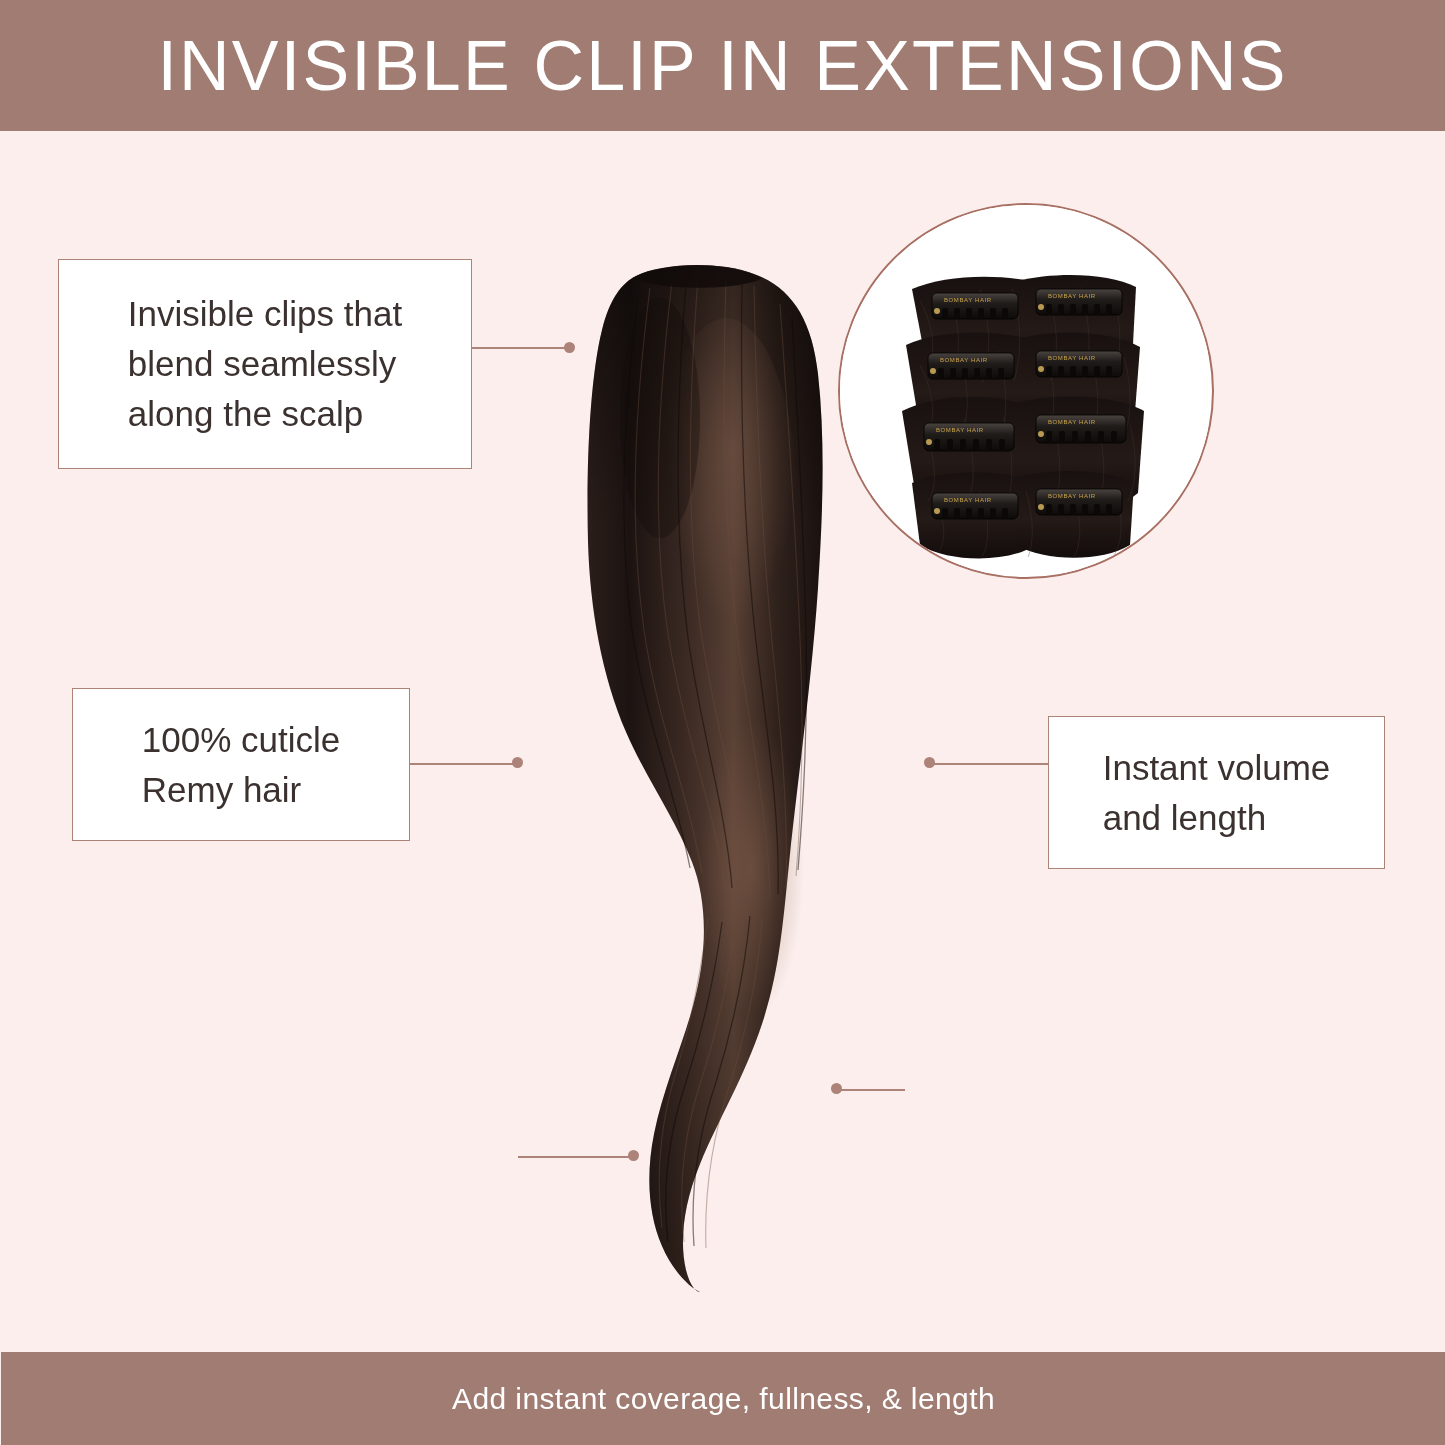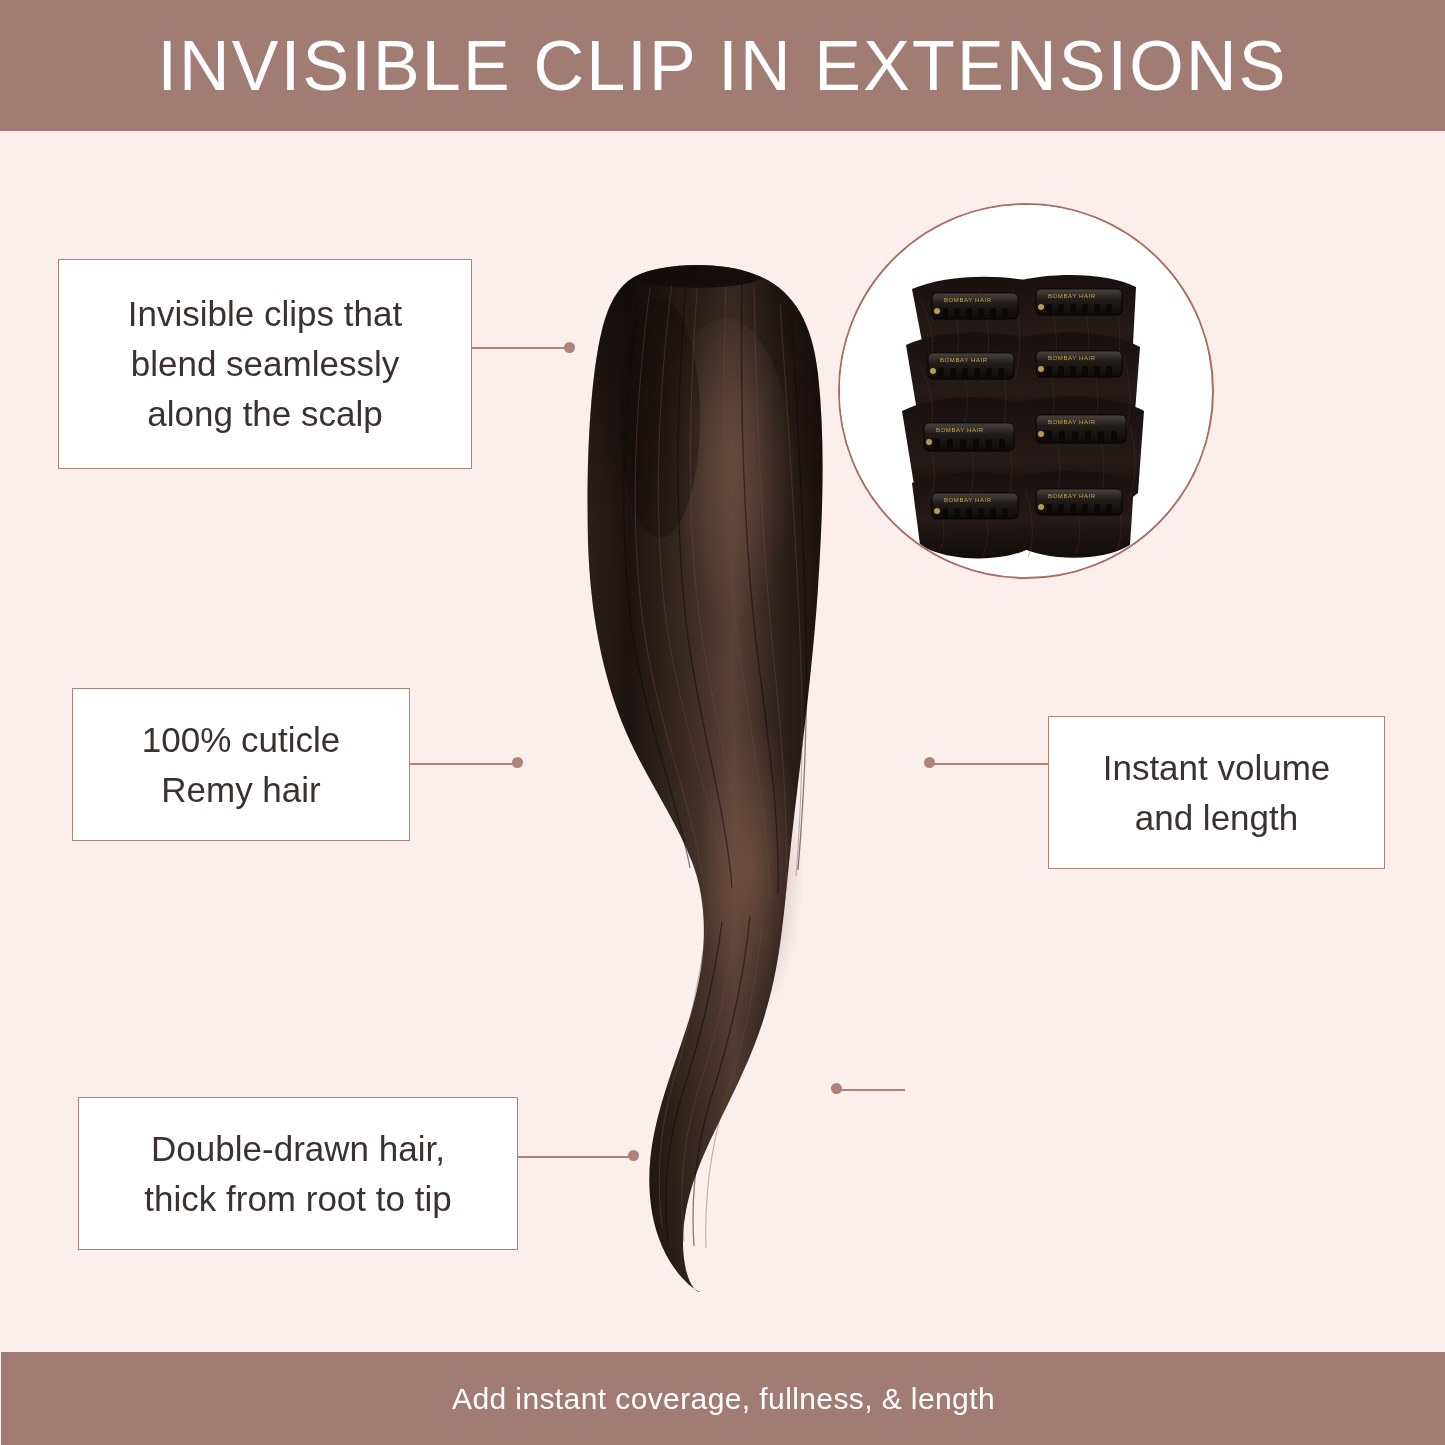--- a/index.html
+++ b/index.html
@@ -66,21 +66,20 @@
     display: flex;
     align-items: center;
     justify-content: center;
     box-sizing: border-box;
     padding: 8px 14px;
   }
   .callout-text {
     color: #3b3230;
     font-size: 35px;
     line-height: 1.42;
-    text-align: center;
     white-space: pre-line;
   }
   #callout-1 { left: 58px;  top: 259px;  width: 414px; height: 210px; }
   #callout-2 { left: 72px;  top: 688px;  width: 338px; height: 153px; }
   #callout-3 { left: 78px;  top: 1097px; width: 440px; height: 153px; }
   #callout-4 { left: 1048px; top: 688px; width: 337px; height: 153px; margin-top: 28px; }
   #callout-5 { left: 904px; top: 1013px; width: 480px; height: 153px; }
 
   
   .connector {
@@ -418,24 +417,20 @@
 
   <div class="callout" id="callout-1">
     <div class="callout-text">Invisible clips that
 blend seamlessly
 along the scalp</div>
   </div>
   <div class="callout" id="callout-2">
     <div class="callout-text">100% cuticle
 Remy hair</div>
   </div>
-  <div class="callout" id="callout-3">
-    <div class="callout-text">Double-drawn hair,
-thick from root to tip</div>
-  </div>
   <div class="callout" id="callout-4">
     <div class="callout-text">Instant volume
 and length</div>
   </div>
 
   <div class="footer-bar">
     <div class="footer-text">Add instant coverage, fullness, &amp; length</div>
   </div>
 
 </div>

